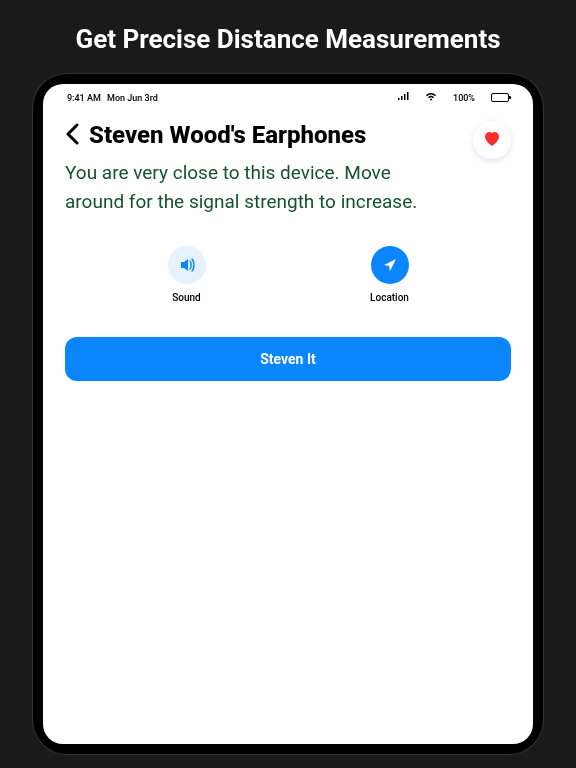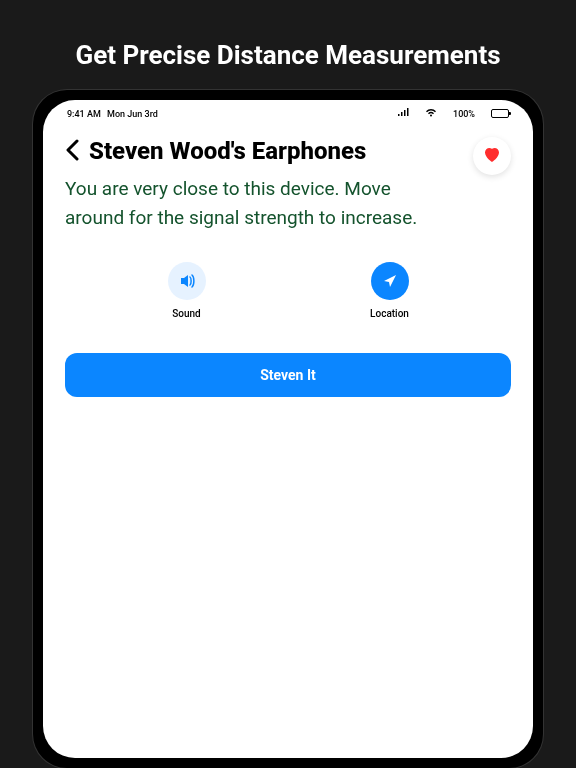--- a/index.html
+++ b/index.html
@@ -11,36 +11,36 @@
     overflow: hidden;
     display: flex;
     flex-direction: column;
     align-items: center;
   }
   .promo-title {
     color: #fff;
     font-size: 26px;
     font-weight: 700;
     text-align: left;
-    margin-top: 40px;
+    margin-top: 24px;
     margin-bottom: 20px;
   }
   .tablet-frame {
     width: 510px;
     height: 680px;
     background: #000;
     border-radius: 34px;
     padding: 10px;
     box-shadow: 0 0 0 1px #333;
   }
   .tablet-screen {
     width: 100%;
     height: 100%;
     background: #fff;
-    border-radius: 32px;
+    border-radius: 20px;
     overflow: hidden;
     display: flex;
     flex-direction: column;
     padding: 0 22px;
   }
   .status-bar {
     display: flex;
     justify-content: space-between;
     align-items: center;
     font-size: 9px;

